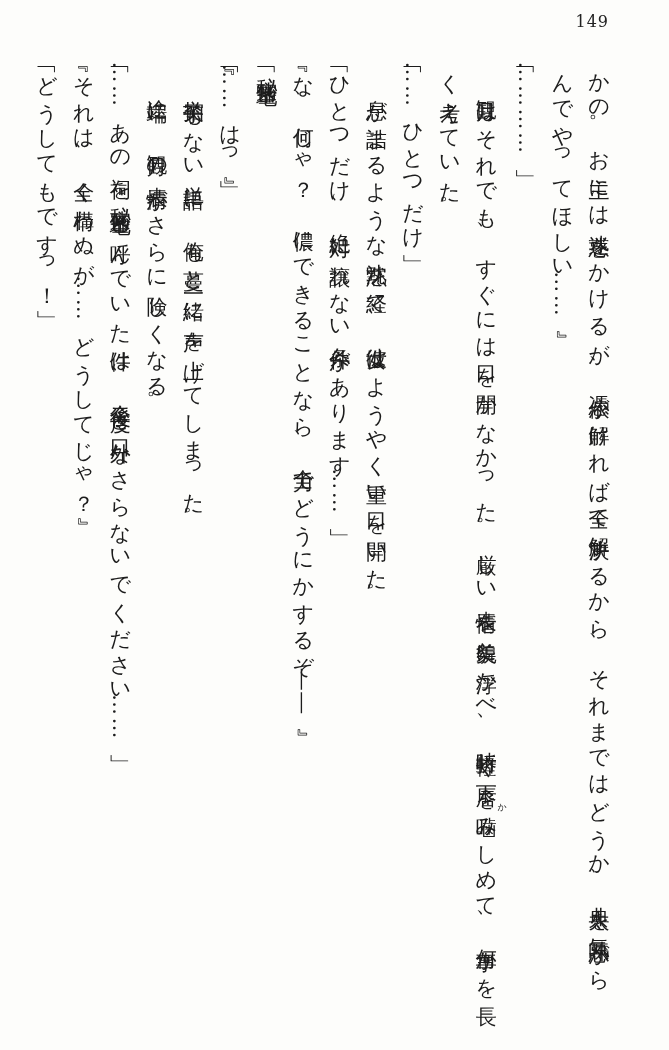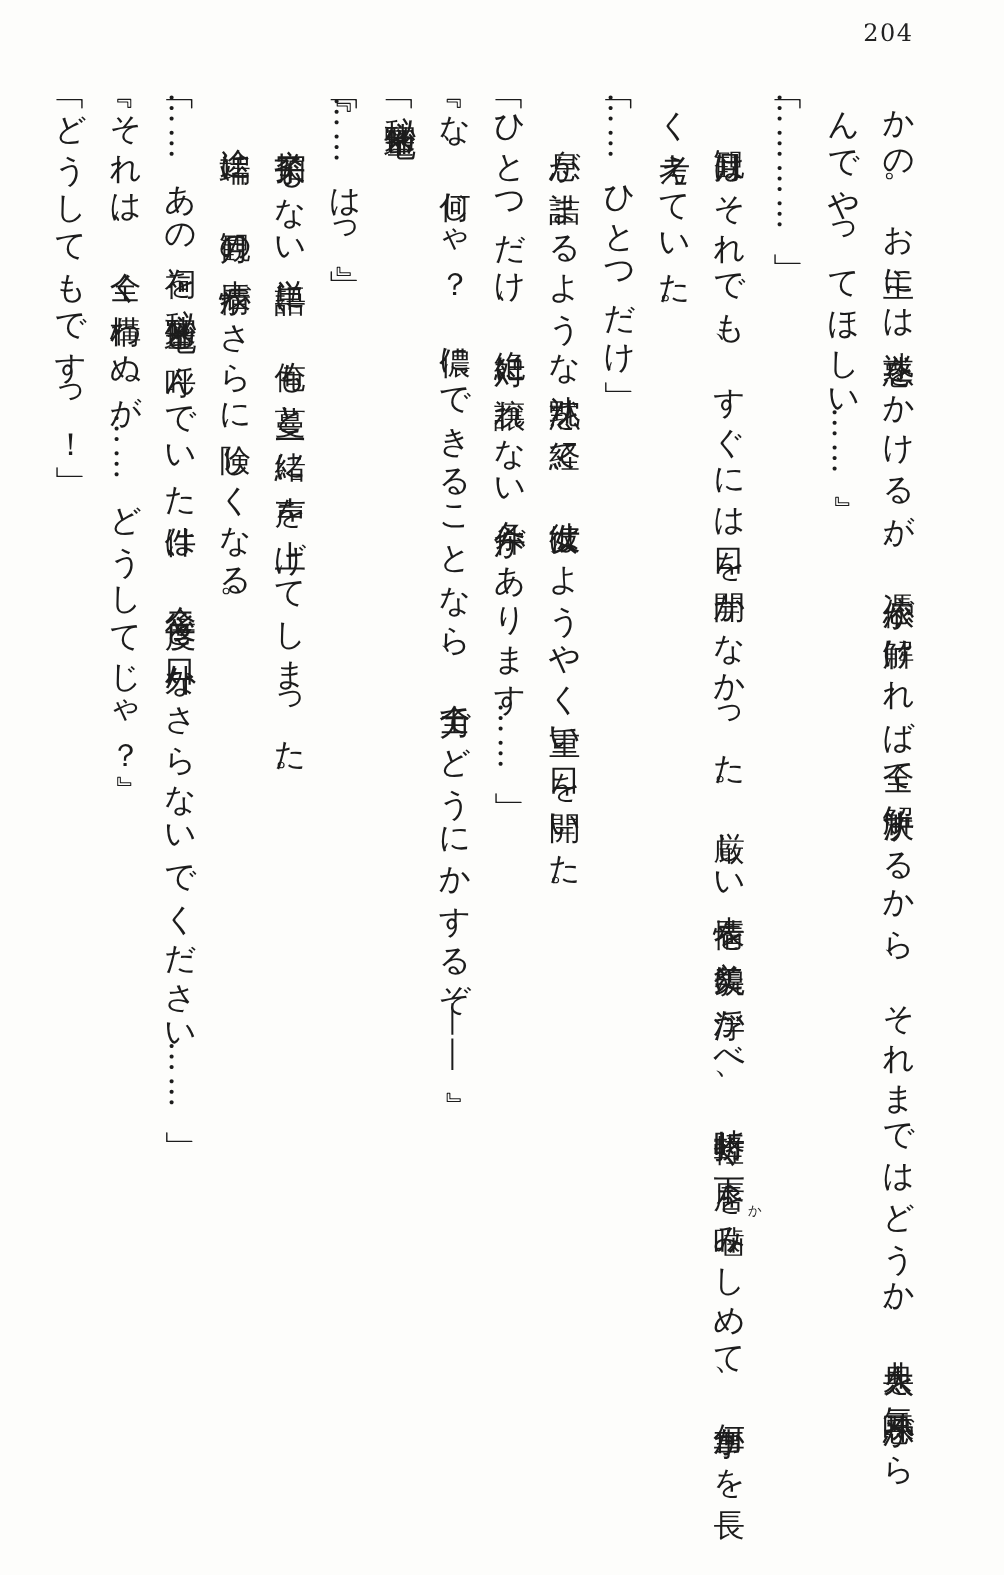--- a/index.html
+++ b/index.html
@@ -55,21 +55,21 @@
   rt {
     font-size: 9px;
     letter-spacing: 0;
     color: #2a2a2a;
   }
 </style>
 </head>
 <body>
 
 <div class="book-page">
-  <div class="page-number">204</div>
+  <div class="page-number">149</div>
   <div class="text-area" id="text-area">
       <p class="para">かの。お主には迷惑をかけるが、憑依が解ければ全て解決するから、それまではどうか、典太を気味悪がらんでやってほしい……』</p>
       <p class="para">「…………」</p>
       <p class="para indent">観月はそれでも、すぐには口を開かなかった。厳しい表情を美貌に浮かべ、時折軽く下唇を<ruby>噛<rt>か</rt></ruby>みしめて、何事かを長く考えていた。</p>
       <p class="para">「……ひとつだけ」</p>
       <p class="para indent">息が詰まるような沈黙を経て、彼女はようやく重い口を開いた。</p>
       <p class="para">「ひとつだけ、絶対に譲れない条件があります……」</p>
       <p class="para">『な、何じゃ？　儂にできることなら、全力でどうにかするぞ――』</p>
       <p class="para">「秘密基地」</p>
       <p class="para">「『……はっ』」</p>

